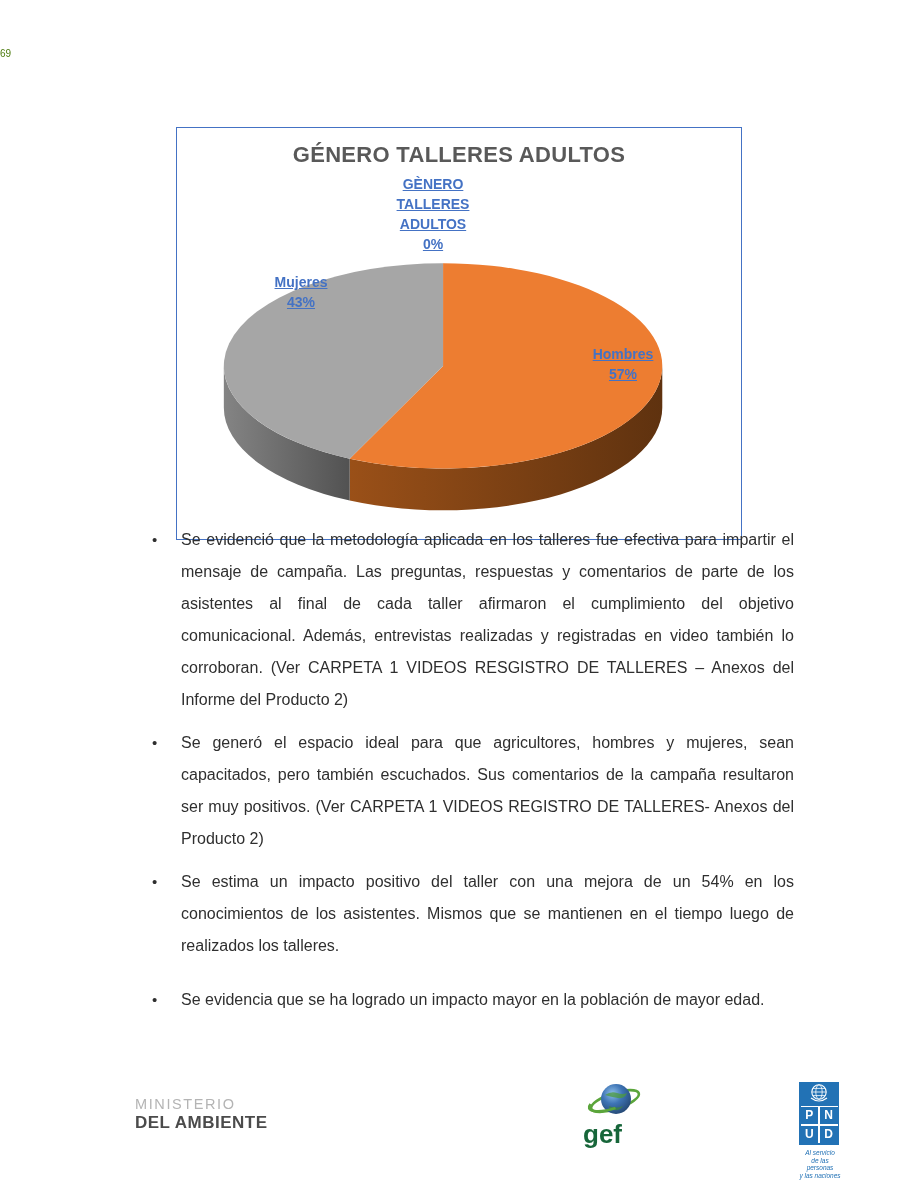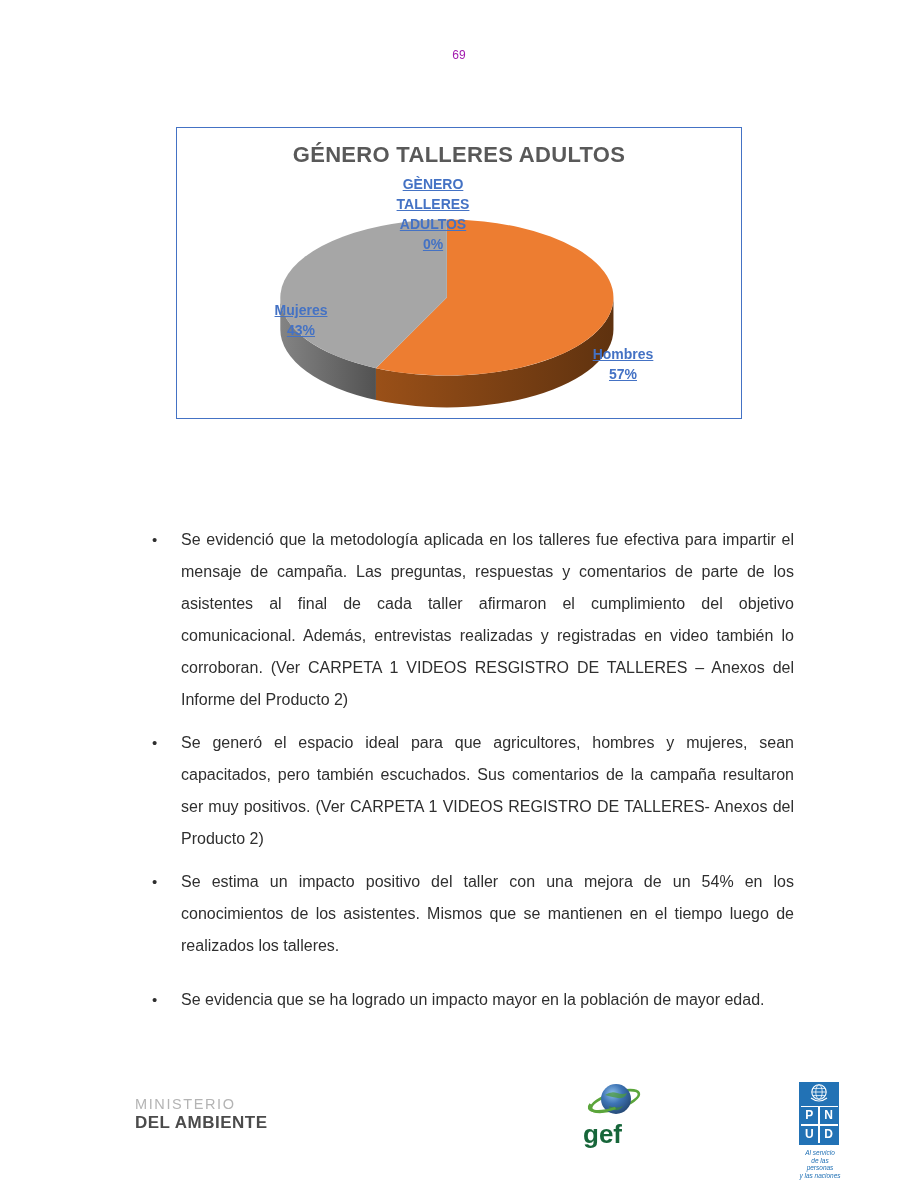--- a/index.html
+++ b/index.html
@@ -3,40 +3,40 @@
 <meta charset="utf-8">
 <style>
   * { margin:0; padding:0; box-sizing:border-box; }
   html,body { background:#ffffff; }
   .page {
     position:relative; width:918px; height:1188px; background:#fff;
     font-family:"Liberation Sans", sans-serif; color:#303030; overflow:hidden;
   }
   .page-number {
     position:absolute; top:48px; left:0; width:918px;
-    text-align:center; font-size:12px; color:#a21caf;
+    text-align:left; font-size:10px; color:#4d7c0f;
   }
   
   .chart-frame {
-    position:absolute; left:176px; top:127px; width:566px; height:292px;
+    position:absolute; left:176px; top:127px; width:566px; height:413px;
     border:1.5px solid #4472C4; background:#fff;
   }
   .chart-title {
     position:absolute; top:14px; left:0; width:100%;
     text-align:center; font-size:22px; font-weight:bold; color:#595959;
     letter-spacing:.3px;
   }
   .pie-svg { position:absolute; left:0; top:0; width:100%; height:100%; }
   .pie-label {
     position:absolute; transform:translateX(-50%);
     text-align:center; color:#4472C4; font-weight:bold;
     font-size:14px; line-height:20px; white-space:nowrap;text-decoration:underline;
   }
   .lbl-zero    { left:256px; top:46px;  }
-  .lbl-mujeres { left:124px; top:172px;text-align:center; }
+  .lbl-mujeres { left:124px; top:144px;text-align:center; }
   .lbl-hombres { left:446px; top:216px; }
   
   .bullets {
     position:absolute; left:152px; top:524px; width:642px; list-style:none;
   }
   .bullets li {
     display:flex; margin-bottom:11px;
     font-size:16px; line-height:32px; color:#2f2f2f;
   }
   .bullets li:nth-child(n+4) { margin-top:22px; }

